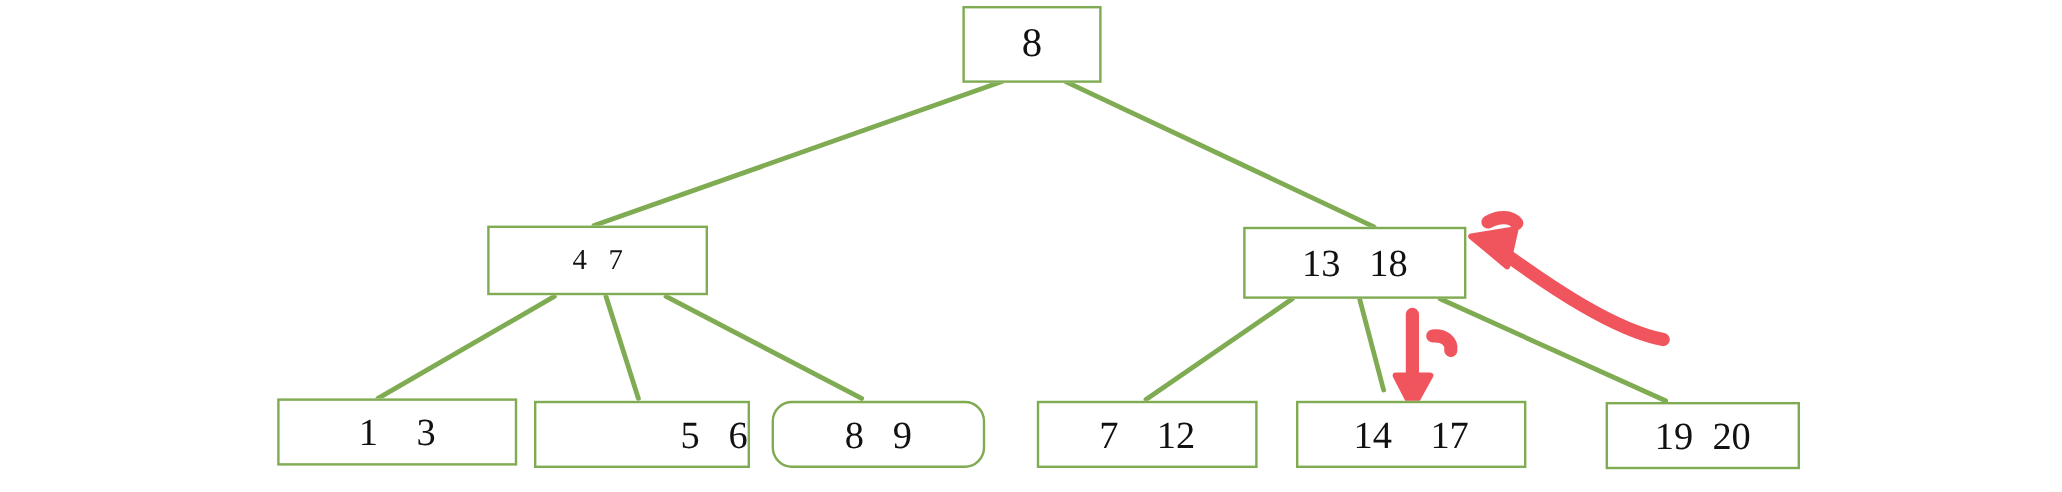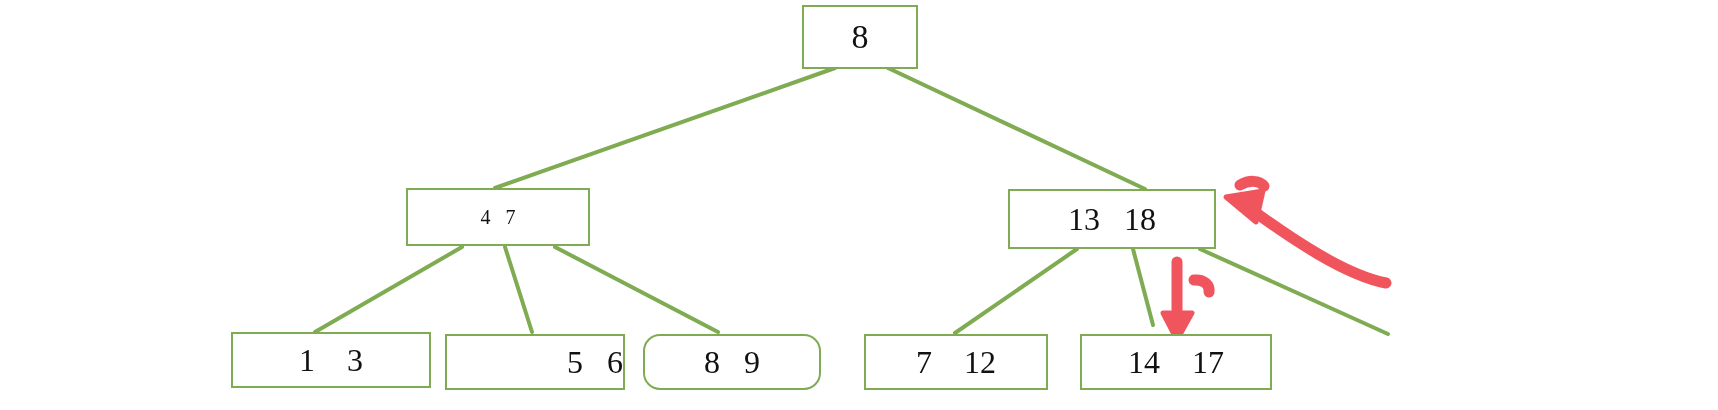--- a/index.html
+++ b/index.html
@@ -74,38 +74,41 @@
       <path d="M 1177 262 L 1177 332" stroke="#f0555e" stroke-width="11" fill="none" stroke-linecap="round"></path>
       <path d="M 1163 313 L 1177 340 L 1192 313 Z" fill="#f0555e" stroke="#f0555e" stroke-width="5" stroke-linejoin="round"></path>
       <path d="M 1194 280 C 1204 279 1210 285 1209 292" stroke="#f0555e" stroke-width="11" fill="none" stroke-linecap="round"></path>
     </svg>
 
   <div class="node" style="left: 802px; top: 5px; width: 116px; height: 64px; border-color: rgb(127, 171, 82);">
     <span class="node-keys" style="font-size: 34px; color: rgb(17, 17, 17);">8</span>
   </div>
 
   <div class="node" style="left: 406px; top: 188px; width: 184px; height: 58px; border-color: rgb(127, 171, 82);">
-    <span class="node-keys" style="font-size: 20px; color: rgb(17, 17, 17);">4   7</span>
+    <span class="node-keys" style="font-size: 24px; color: rgb(17, 17, 17);">4   7</span>
   </div>
-  <div class="node" style="left: 1008px; top: 189px; width: 208px; height: 60px; border-color: rgb(127, 171, 82); text-align: center;">
+  <div class="node" style="left: 1036px; top: 189px; width: 186px; height: 60px; border-color: rgb(127, 171, 82); text-align: center;">
     <span class="node-keys" style="font-size: 32px; color: rgb(17, 17, 17);">13   18</span>
   </div>
 
   <div class="node" style="left: 231px; top: 332px; width: 200px; height: 56px; border-color: rgb(127, 171, 82);">
     <span class="node-keys" style="font-size: 32px; color: rgb(17, 17, 17);">1    3</span>
   </div>
   <div class="node" style="left: 445px; top: 334px; width: 180px; height: 56px; border-color: rgb(127, 171, 82); justify-content: flex-end;">
     <span class="node-keys" style="font-size: 32px; color: rgb(17, 17, 17);">5   6</span>
   </div>
   <div class="node" style="left: 643px; top: 334px; width: 178px; height: 56px; border-color: rgb(127, 171, 82); border-radius: 17px;">
     <span class="node-keys" style="font-size: 32px; color: rgb(17, 17, 17);">8   9</span>
   </div>
   <div class="node" style="left: 864px; top: 334px; width: 184px; height: 56px; border-color: rgb(127, 171, 82);">
     <span class="node-keys" style="font-size: 32px; color: rgb(17, 17, 17);">7    12</span>
   </div>
   <div class="node" style="left: 1080px; top: 334px; width: 192px; height: 56px; border-color: rgb(127, 171, 82);">
     <span class="node-keys" style="font-size: 32px; color: rgb(17, 17, 17);">14    17</span>
   </div>
+  <div class="node" style="left: 1338px; top: 335px; width: 162px; height: 56px; border-color: rgb(127, 171, 82);">
+    <span class="node-keys" style="font-size: 32px; color: rgb(17, 17, 17);">19  20</span>
+  </div>
 
   <div class="annotation" id="annotation" style="left: 1372px; top: 131px; color: rgb(240, 85, 94);">
   </div>
 
 </div>
 
 </body></html>

